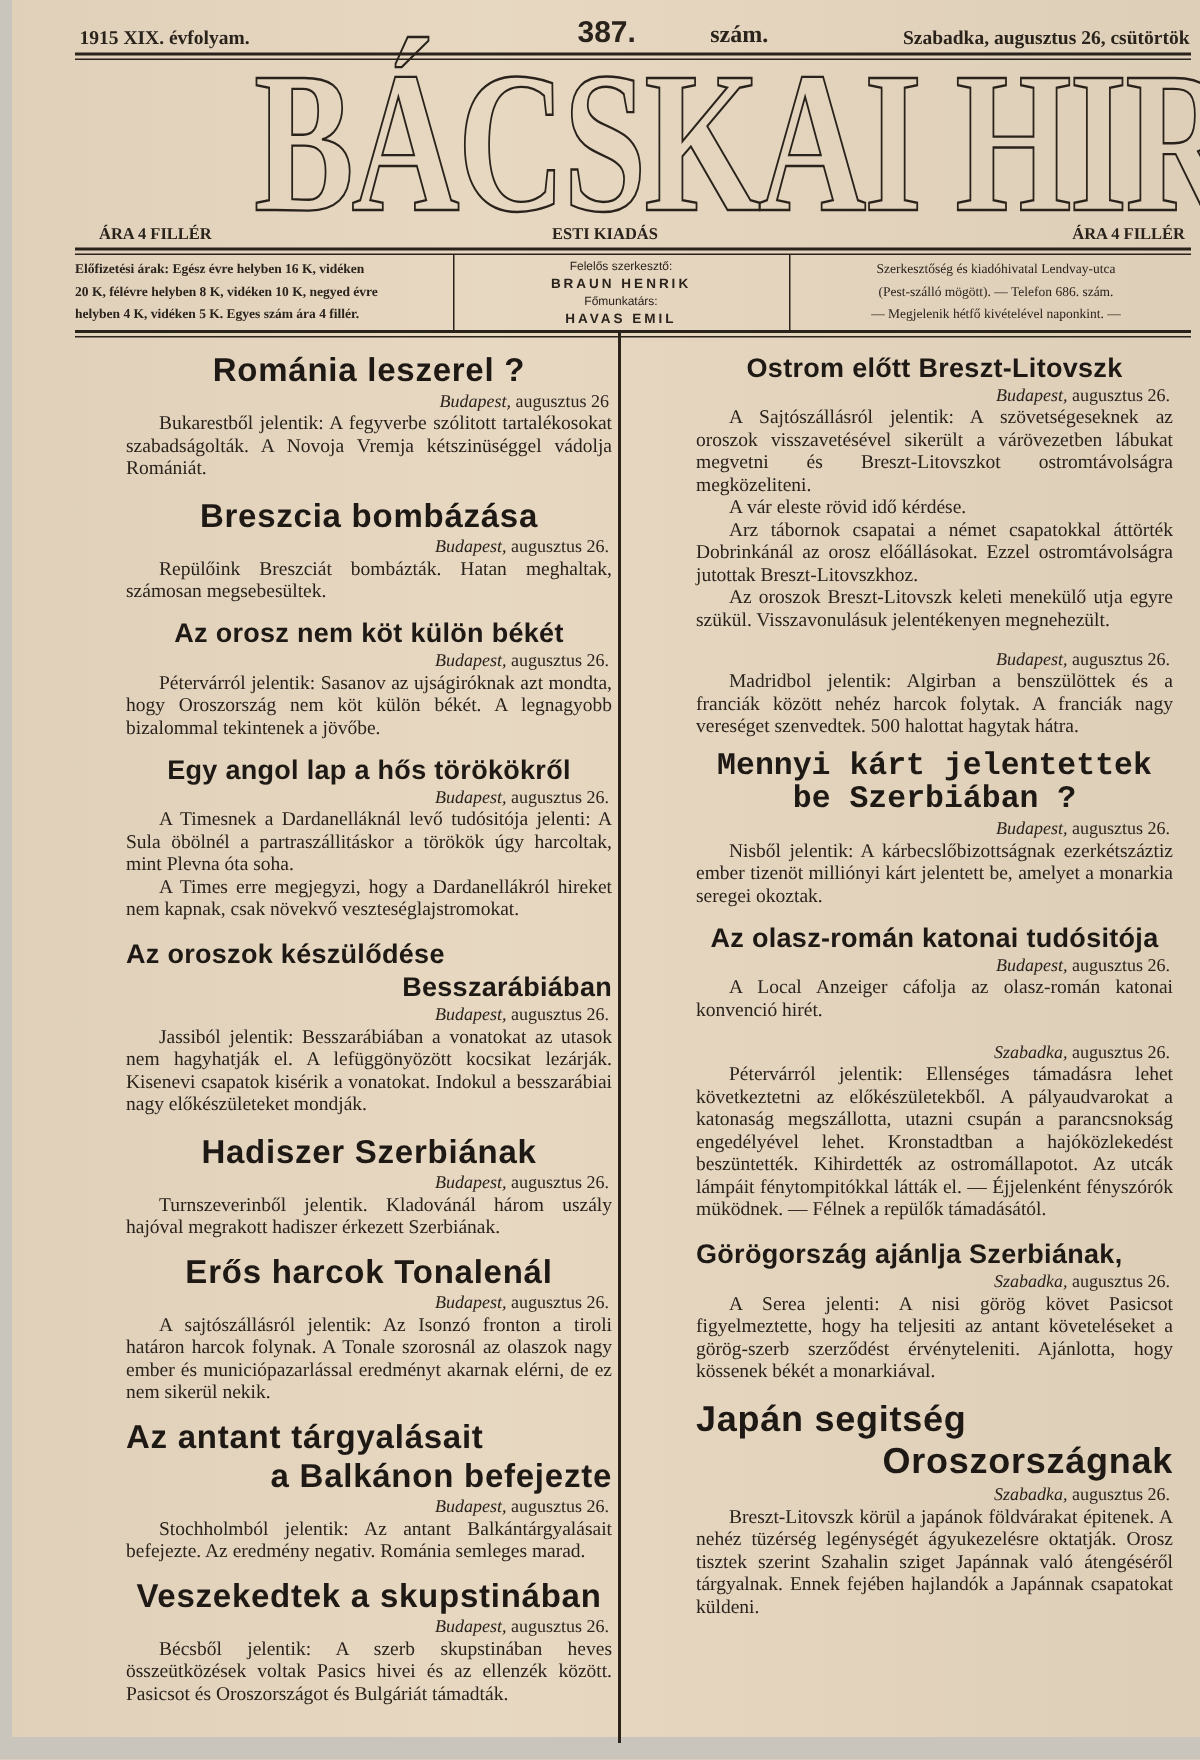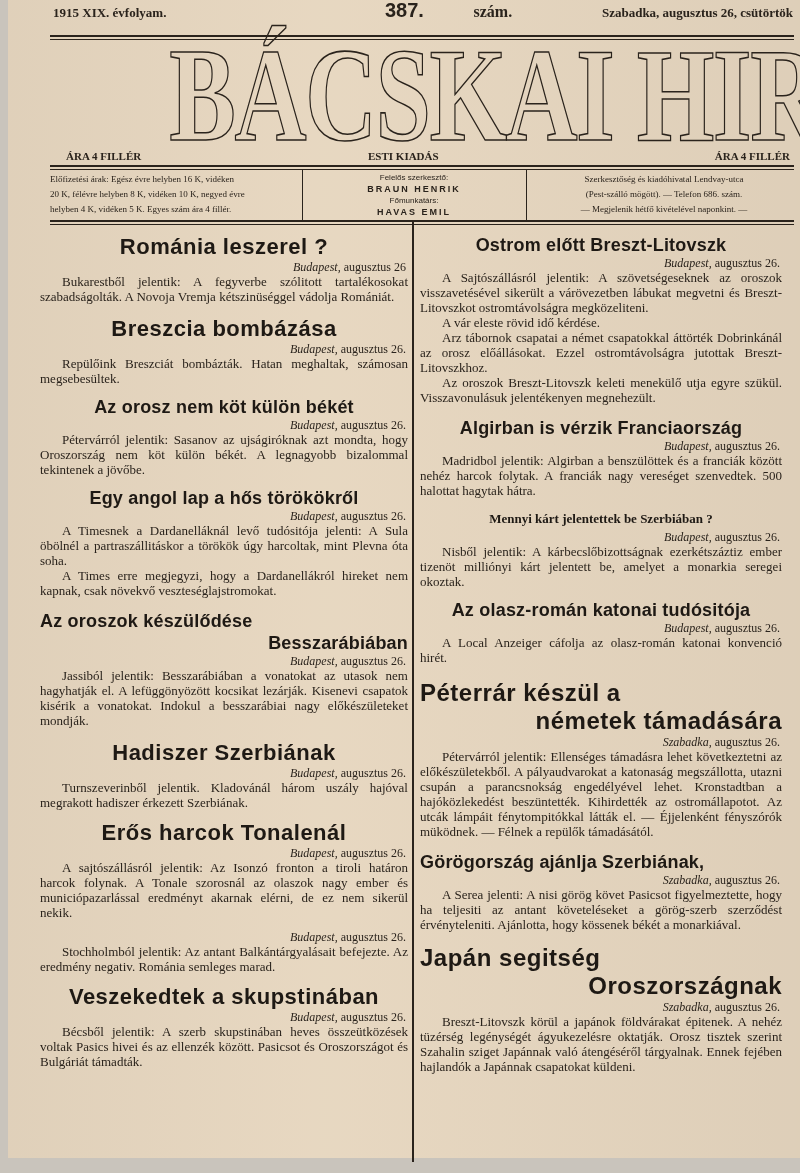--- a/index.html
+++ b/index.html
@@ -8,21 +8,21 @@
     background:#c9c4bc;
     font-family:"Liberation Serif", "DejaVu Serif", serif;
     color:#2a231c;
   }
   .page {
     position:absolute; left:8px; top:0; width:792px; height:1158px;
     background:#e7d7c0;
     background-image:linear-gradient(90deg, rgba(0,0,0,0.03), rgba(255,255,255,0.02) 40%, rgba(0,0,0,0.04));
   }
   .topline {
-    position:absolute; top:3px; left:45px; width:740px; height:18px;
+    position:absolute; top:15px; left:45px; width:740px; height:18px;
     font-family:"Liberation Serif", serif; font-weight:bold; font-size:13px;
   }
   .topline .left { position:absolute; left:0; top:2px; }
   .topline .mid { position:absolute; left:332px; top:-4px; font-size:20px; font-family:"Liberation Sans", sans-serif; }
   .topline .mid small { font-size:16px; font-family:"Liberation Serif", serif;margin-left:44px; }
   .topline .right { position:absolute; right:0; top:2px; }
   .rule2 { position:absolute; left:42px; width:744px; border-top:2px solid #2a231c; border-bottom:1px solid #2a231c; height:2px; }
   .masthead {
     position:absolute; top:40px; left:42px; width:744px; height:110px;
     text-align:center;
@@ -36,38 +36,38 @@
     -webkit-text-fill-color:transparent;
     -webkit-text-stroke:1.5px #2a231c;
   }
   .masthead span { display:inline-block; transform:scaleX(0.78); transform-origin:center; white-space:nowrap; }
   .subline { position:absolute; top:150px; left:48px; width:740px; height:14px; font-weight:bold; font-size:11px;text-align:center; }
   .subline .l { position:absolute; left:10px; }
   .subline .m { position:absolute; left:312px; }
   .subline .r { position:absolute; right:6px; }
   .infobox { position:absolute; top:170px; left:42px; width:744px; height:50px; font-size:9px; }
   .infobox .cell { position:absolute; top:2px; height:46px; line-height:15px; }
-  .infobox .c1 { left:0; width:248px; font-weight:normal; }
+  .infobox .c1 { left:0; width:248px; font-weight:bold; }
   .infobox .c2 { left:258px; width:212px; text-align:center; font-family:"Liberation Sans", sans-serif; }
   .infobox .c2 b { letter-spacing:2px; }
   .infobox .c3 { left:484px; width:260px; text-align:center; font-weight:normal; }
   .vbar { position:absolute; width:0; border-left:1px solid #2a231c; }
   .col { position:absolute; top:228px; }
   .col.left { left:32px; width:368px; }
   .col.right { left:412px; width:362px; }
   .divider { position:absolute; left:404px; top:222px; height:940px; border-left:2px solid #2a231c; }
-  .article { position:relative; }
+  .article { position:relative;margin-left:44px; }
   .headline {
     font-family:"Liberation Sans", "DejaVu Sans", sans-serif;
     font-weight:bold; color:#1e1914;
     font-size:22px; line-height:26px; letter-spacing:0.5px;
     text-align:center; margin:0;
   }
   .headline.small { font-size:18px; line-height:22px; letter-spacing:0.2px; }
-  .headline.blackletter { font-family:Liberation Serif, serif; font-size:13px; letter-spacing:0; }
+  .headline.blackletter { font-family:Liberation Mono, monospace; font-size:21px; letter-spacing:0; }
   .headline.two .l1 { display:block; text-align:left; }
   .headline.two .l2 { display:block; text-align:right; }
   .dateline { text-align:right; font-size:12px; line-height:14px; margin-right:2px; }
   .dateline i { font-style:italic; }
   .body { font-size:13px; line-height:15px; text-align:justify; margin:0; }
   .body p { margin:0; text-indent:22px; }
 </style>
 </head>
 <body>
 
@@ -169,20 +169,24 @@
 
     <div class="article" style="margin-top:10px">
       <h2 class="headline">Erős harcok Tonalenál</h2>
       <div class="dateline"><i>Budapest,</i> <span>augusztus 26.</span></div>
       <div class="body">
           <p>A sajtószállásról jelentik: Az Isonzó fronton a tiroli határon harcok folynak. A Tonale szorosnál az olaszok nagy ember és municiópazarlással eredményt akarnak elérni, de ez nem sikerül nekik.</p>
         </div>
     </div>
 
     <div class="article" style="margin-top:10px">
+      <h2 class="headline two">
+        <span class="l1">Az antant tárgyalásait</span>
+        <span class="l2">a Balkánon befejezte</span>
+      </h2>
       <div class="dateline"><i>Budapest,</i> <span>augusztus 26.</span></div>
       <div class="body">
           <p>Stochholmból jelentik: Az antant Balkántárgyalásait befejezte. Az eredmény negativ. Románia semleges marad.</p>
         </div>
     </div>
 
     <div class="article" style="margin-top:10px">
       <h2 class="headline">Veszekedtek a skupstinában</h2>
       <div class="dateline"><i>Budapest,</i> <span>augusztus 26.</span></div>
       <div class="body">
@@ -198,21 +202,20 @@
       <div class="dateline"><i>Budapest,</i> <span>augusztus 26.</span></div>
       <div class="body">
         <p>A Sajtószállásról jelentik: A szövetségeseknek az oroszok visszavetésével sikerült a várövezetben lábukat megvetni és Breszt-Litovszkot ostromtávolságra megközeliteni.</p>
         <p>A vár eleste rövid idő kérdése.</p>
         <p>Arz tábornok csapatai a német csapatokkal áttörték Dobrinkánál az orosz előállásokat. Ezzel ostromtávolságra jutottak Breszt-Litovszkhoz.</p>
         <p>Az oroszok Breszt-Litovszk keleti menekülő utja egyre szükül. Visszavonulásuk jelentékenyen megnehezült.</p>
       </div>
     </div>
 
     <div class="article" style="margin-top:12px">
-      <h2 class="headline small">Algirban is vérzik Franciaország</h2>
       <div class="dateline"><i>Budapest,</i> <span>augusztus 26.</span></div>
       <div class="body">
           <p>Madridbol jelentik: Algirban a benszülöttek és a franciák között nehéz harcok folytak. A franciák nagy vereséget szenvedtek. 500 halottat hagytak hátra.</p>
         </div>
     </div>
 
     <div class="article" style="margin-top:10px">
       <h2 class="headline small blackletter">Mennyi kárt jelentettek be Szerbiában ?</h2>
       <div class="dateline"><i>Budapest,</i> <span>augusztus 26.</span></div>
       <div class="body">
@@ -222,24 +225,20 @@
 
     <div class="article" style="margin-top:10px">
       <h2 class="headline small">Az olasz-román katonai tudósitója</h2>
       <div class="dateline"><i>Budapest,</i> <span>augusztus 26.</span></div>
       <div class="body">
           <p>A Local Anzeiger cáfolja az olasz-román katonai konvenció hirét.</p>
         </div>
     </div>
 
     <div class="article" style="margin-top:14px">
-      <h2 class="headline two" style="font-size:24px;line-height:28px">
-        <span class="l1">Péterrár készül a</span>
-        <span class="l2">németek támadására</span>
-      </h2>
       <div class="dateline"><i>Szabadka,</i> <span>augusztus 26.</span></div>
       <div class="body">
           <p>Pétervárról jelentik: Ellenséges támadásra lehet következtetni az előkészületekből. A pályaudvarokat a katonaság megszállotta, utazni csupán a parancsnokság engedélyével lehet. Kronstadtban a hajóközlekedést beszüntették. Kihirdették az ostromállapotot. Az utcák lámpáit fénytompitókkal látták el. — Éjjelenként fényszórók müködnek. — Félnek a repülők támadásától.</p>
         </div>
     </div>
 
     <div class="article" style="margin-top:12px">
       <h2 class="headline small two">
         <span class="l1">Görögország ajánlja Szerbiának,</span>
       </h2>

